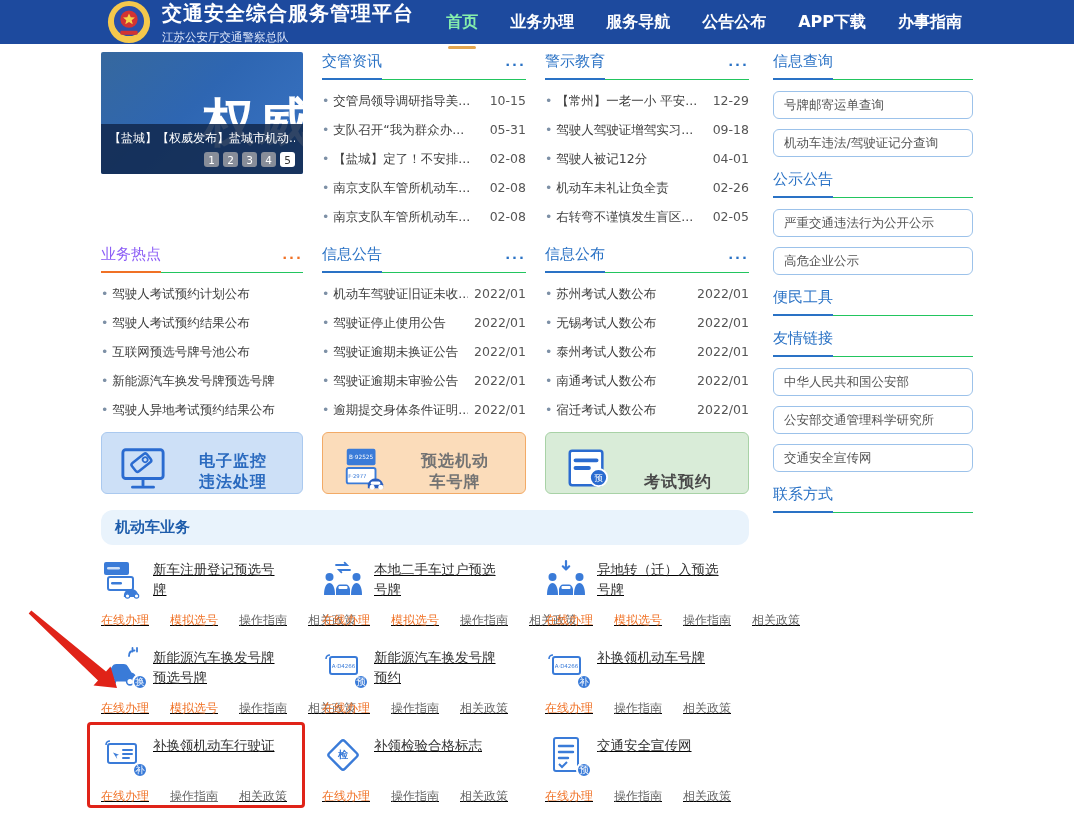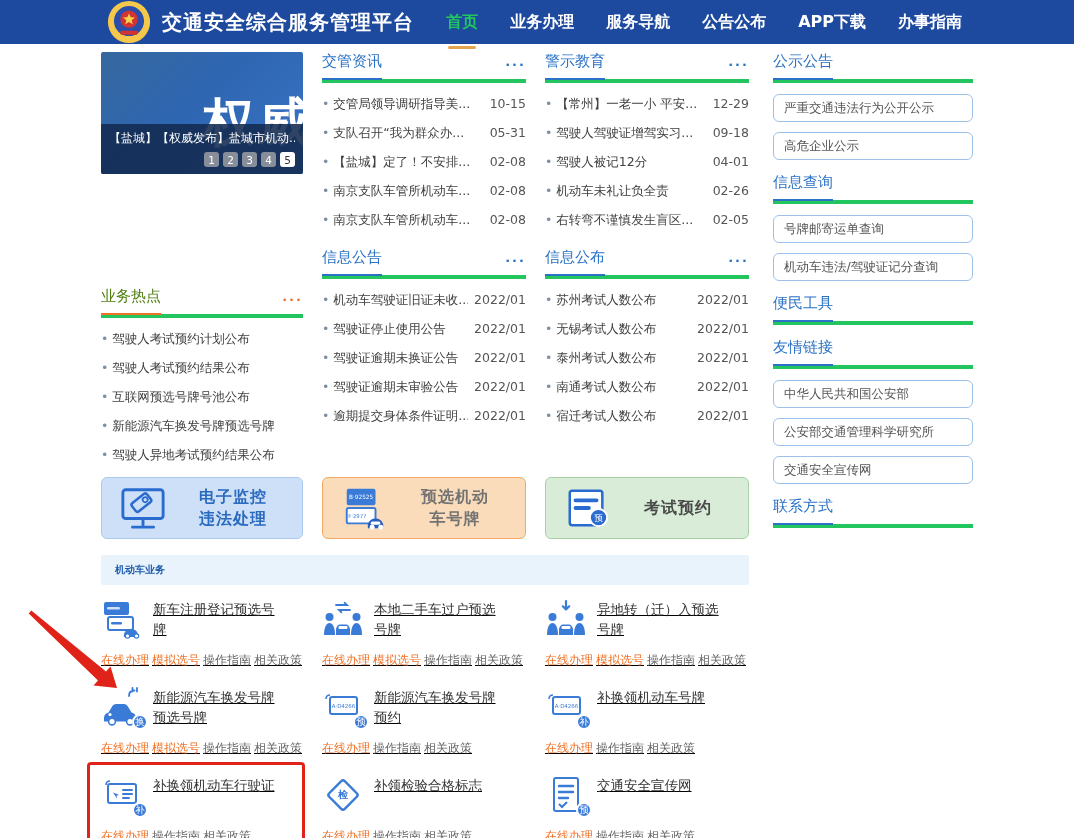--- a/index.html
+++ b/index.html
@@ -9,39 +9,39 @@
   
   .hdr { height:44px; background:#1d4a9e; display:flex; align-items:center;
          justify-content:space-between; padding:0 112px 0 106px; }
   .brand { display:flex; align-items:center; gap:10px; }
   .brand-txt { display:flex; flex-direction:column; }
   .brand-title { font-size:20px; font-weight:bold; color:#fff; letter-spacing:1px; }
   .brand-sub { font-size:11.5px; color:#dfe8fa; margin-top:3px; }
   .nav { display:flex; gap:32px; }
   .nav-item { color:#fff; font-size:16px; font-weight:bold; cursor:pointer;
               position:relative; padding:4px 0; }
-  .nav-item.on { color:#22c55e; }
+  .nav-item.on { color:#86efac; }
   .nav-item.on::after { content:""; position:absolute; left:50%; transform:translateX(-50%);
               bottom:-12px; width:28px; height:3px; background:#e3a64f; border-radius:2px; }
 
   
   .page { width:872px; margin:8px auto 0; display:flex; gap:24px; }
   .main { width:648px; }
   .grid3 { display:grid; grid-template-columns:202px 204px 204px; column-gap:19px; }
   .row1 { margin-bottom:14px; }
   .row2 { margin-bottom:8px; }
 
   
   .sec-head { display:flex; justify-content:space-between; align-items:flex-end;
-              border-bottom:4px solid #22c55e; margin-bottom:6px;text-align:right; }
+              border-bottom:1px solid #22c55e; margin-bottom:6px;text-align:right; }
   .sec-title { font-size:15px; color:#2a72c5; padding-bottom:7px;
                border-bottom:2px solid #2a72c5; margin-bottom:-1px; }
   .sec-more { color:#2a72c5; font-weight:bold; letter-spacing:2px; font-size:13px;
               padding-bottom:7px; cursor:pointer; }
-  .sec-head.org .sec-title { color:#4d7c0f; border-color:#f07125;margin-top:39px; }
+  .sec-head.org .sec-title { color:#8b5cf6; border-color:#f07125; }
   .sec-head.org .sec-more { color:#f07125; }
 
   
   .news-item { display:flex; justify-content:space-between; line-height:29px;
                font-size:12.5px; color:#404040; cursor:pointer; }
   .news-item .nt { overflow:hidden; white-space:nowrap; }
   .news-item .nt::before { content:"• "; color:#7d90a6; }
   .news-item .nd { color:#555; margin-left:6px; flex:none; }
 
   
@@ -52,48 +52,48 @@
   .car-bar { position:absolute; left:0; right:0; bottom:0; background:rgba(18,42,80,.88);
              padding:6px 8px 7px; }
   .car-caption { color:#fff; font-size:12px; white-space:nowrap; overflow:hidden; }
   .car-pages { display:flex; justify-content:flex-end; gap:4px; margin-top:5px; }
   .page-dot { width:15px; height:15px; background:#878d99; color:#fff; font-size:10.5px;
               display:flex; align-items:center; justify-content:center; border-radius:3px; cursor:pointer; }
   .page-dot.on { background:#fff; color:#333; }
 
   
   .banners { display:grid; grid-template-columns:202px 204px 204px; column-gap:19px; margin-top:4px; }
-  .banner { height:62px; display:flex; align-items:center; border-radius:6px;
+  .banner { height:62px; display:flex; align-items:flex-end; border-radius:6px;
             border:1px solid transparent; cursor:pointer; padding:0 6px; }
   .banner .b-icon { width:54px; height:50px; flex:none; display:flex; align-items:center;
                     justify-content:center; margin-left:8px; }
   .banner .b-icon svg { width:46px; height:46px; }
   .banner .b-label { flex:1; text-align:center; font-size:16px; font-weight:bold;
                      letter-spacing:1px; white-space:pre-line; line-height:1.35; }
   .banner.s-blue   { background:#cde0f7; border-color:#aac9ef; color:#2a6abf; }
   .banner.s-orange { background:#fbdcba; border-color:#f2aa66; color:#737373; }
   .banner.s-green  { background:#d9ecd8; border-color:#a8d2a6; color:#4a4a4a; }
 
   
-  .veh-bar { margin-top:16px; background:#e9f3fc; color:#1d5cab; font-size:10px;
-             font-weight:bold; padding:8px 14px; border-radius:2px; }
+  .veh-bar { margin-top:16px; background:#e9f3fc; color:#1d5cab; font-size:15px;
+             font-weight:bold; padding:8px 14px; border-radius:12px; }
   .svc-grid { margin-top:14px; display:grid; grid-template-columns:202px 204px 204px;
               column-gap:19px; row-gap:18px;text-decoration:underline; }
   .svc { position:relative; }
   .svc-top { display:flex; gap:10px; min-height:46px; }
   .svc-icon { width:42px; height:40px; position:relative; flex:none; }
   .svc-icon svg { width:42px; height:40px; display:block; }
   .badge { position:absolute; right:-5px; bottom:-3px; width:16px; height:16px;
            border-radius:50%; background:#3a7bd8; color:#fff; font-size:9.5px;
            display:flex; align-items:center; justify-content:center; border:2px solid #fff; }
   .svc.s-diamond .badge { right:auto; bottom:auto; left:50%; top:50%;
            transform:translate(-50%,-50%); background:transparent; border:none;
            color:#3a7bd8; font-weight:bold; font-size:10px; width:auto; height:auto; }
   .svc-title { width:134px; font-size:13.5px; color:#333; line-height:1.5; cursor:pointer; }
-  .svc-links { margin-top:7px; display:flex; gap:3px; font-size:12px; white-space:nowrap; }
+  .svc-links { margin-top:7px; display:flex; gap:21px; font-size:12px; white-space:nowrap; }
   .svc-links span { cursor:pointer; }
   .s-hot { color:#f07125; }
   .s-plain { color:#666; }
   .s-underline { color:#666; text-decoration:underline; }
   .svc.hl::after { content:""; position:absolute; left:-14px; top:-13px; width:212px;
            height:80px; border:3px solid #e02318; border-radius:4px; pointer-events:none; }
 
   
   .sidebar { width:200px; }
   .side-sec { margin-bottom:13px; }
@@ -113,20 +113,21 @@
   <div class="brand">
     <svg width="46" height="46" viewBox="0 0 48 48">
       <circle cx="24" cy="24" r="22" fill="#f5c84c"></circle>
       <circle cx="24" cy="23" r="16.5" fill="#2a4faa" stroke="#f5c84c" stroke-width="1.6"></circle>
       <circle cx="24" cy="21" r="9" fill="#d23333"></circle>
       <path d="M24 15l1.8 4 4.4.3-3.4 2.8 1.1 4.3L24 24l-3.9 2.4 1.1-4.3-3.4-2.8 4.4-.3z" fill="#f5d44c"></path>
       <rect x="15" y="33" width="18" height="4.4" rx="1.4" fill="#d23333"></rect>
     </svg>
     <div class="brand-txt">
       <div class="brand-title">交通安全综合服务管理平台</div>
+      <div class="brand-sub">江苏公安厅交通警察总队</div>
     </div>
   </div>
   <div class="nav">
 
       <div class="nav-item on">首页</div>
 
       <div class="nav-item">业务办理</div>
 
       <div class="nav-item">服务导航</div>
 
@@ -601,39 +602,39 @@
             </div>
         </div>
 
       </div>
   </div>
 
   <div class="sidebar">
 
       <div class="side-sec">
         <div class="sec-head">
+          <span class="sec-title">信息查询</span>
+        </div>
+        <div>
+
+            <button class="side-btn">号牌邮寄运单查询</button>
+
+            <button class="side-btn">机动车违法/驾驶证记分查询</button>
+          </div>
+      </div>
+
+      <div class="side-sec">
+        <div class="sec-head">
           <span class="sec-title">公示公告</span>
         </div>
         <div>
 
             <button class="side-btn">严重交通违法行为公开公示</button>
 
             <button class="side-btn">高危企业公示</button>
-          </div>
-      </div>
-
-      <div class="side-sec">
-        <div class="sec-head">
-          <span class="sec-title">信息查询</span>
-        </div>
-        <div>
-
-            <button class="side-btn">号牌邮寄运单查询</button>
-
-            <button class="side-btn">机动车违法/驾驶证记分查询</button>
           </div>
       </div>
 
       <div class="side-sec">
         <div class="sec-head">
           <span class="sec-title">便民工具</span>
         </div>
       </div>
 
       <div class="side-sec">

